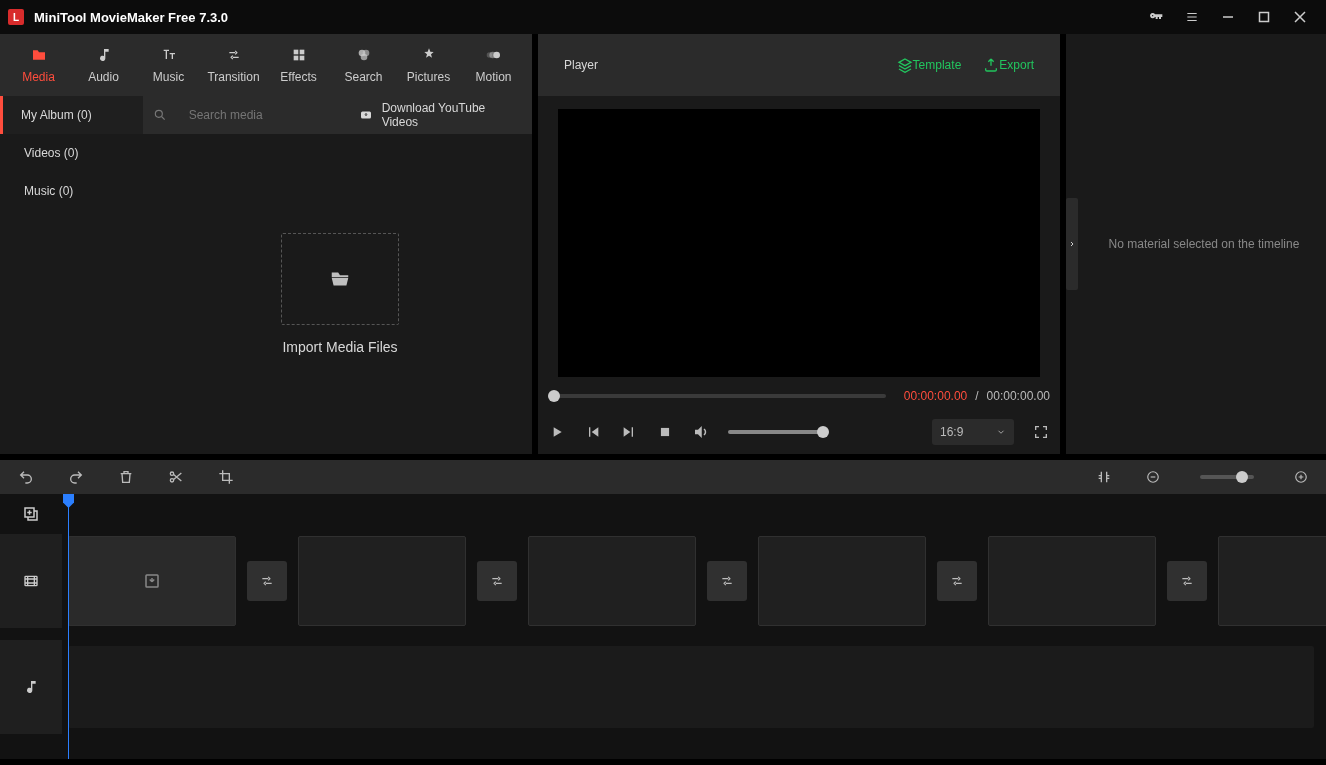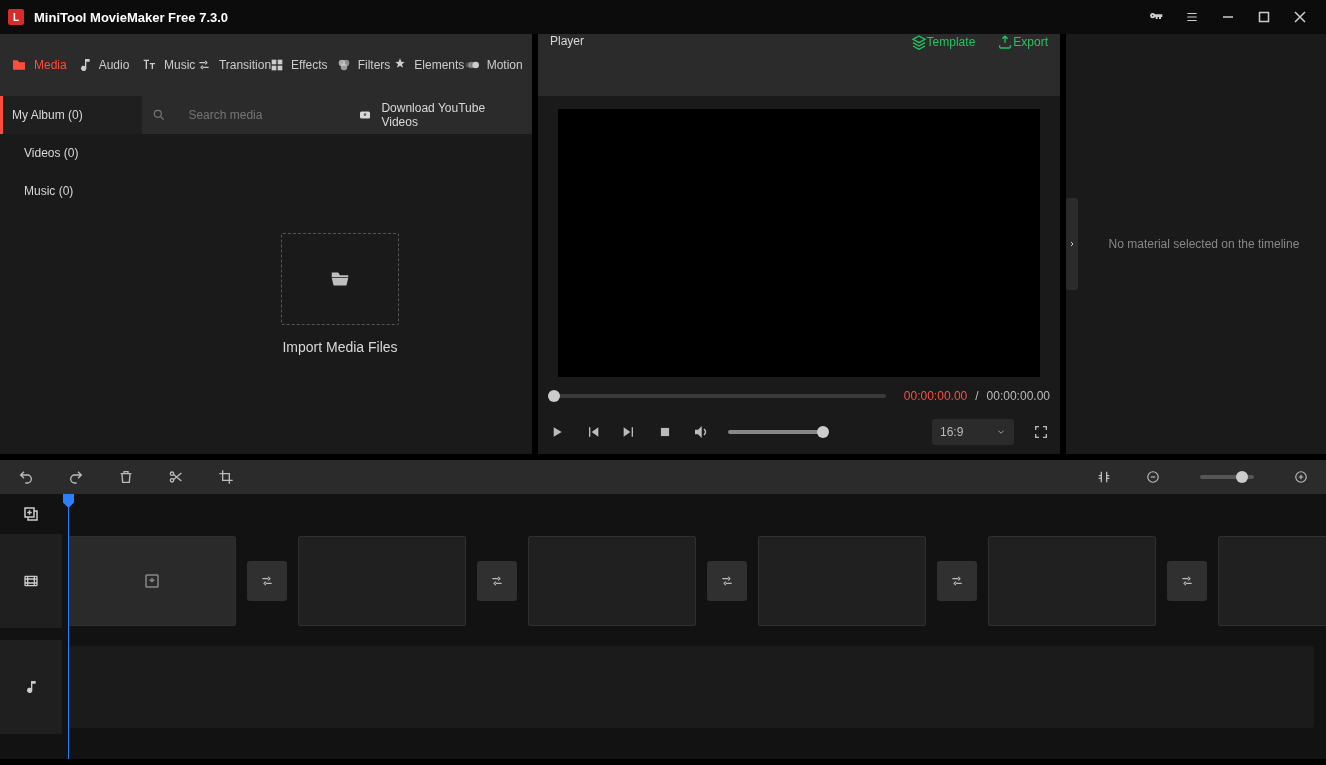--- a/index.html
+++ b/index.html
@@ -14,40 +14,40 @@
 .titlebar .winbtn { width:36px; height:34px; display:flex; align-items:center; justify-content:center; color:#ccc; }
 .keyicon { color:#f2c744; }
 
 
 .mainrow { display:flex; height:426px; padding:0 0 6px 0; gap:6px; }
 .panel { background:#1a1a1a; }
 
 
 .leftpanel { width:532px; display:flex; flex-direction:column; }
 .tooltabs { height:62px; background:#2b2b2b; display:flex; padding:0 6px 0 6px; gap:0; }
-.tooltab { width:66px; display:flex; flex-direction:row; align-items:center; justify-content:center; color:#ccc; font-size:12px; gap:6px; }
+.tooltab { width:66px; display:flex; flex-direction:column; align-items:center; justify-content:center; color:#ccc; font-size:12px; gap:6px; }
 .tooltab.active { color:#ff4d3d; }
 .tooltab .ticon { height:18px; display:flex; align-items:center; justify-content:center; }
 
 .mediatop { height:38px; display:flex; align-items:center; background:#141414; }
-.mediatop .albumcell { width:148px; height:38px; display:flex; align-items:center; padding-left:9px; background:#1f1f1f; border-left:3px solid #ff4d3d; color:#d8d8d8; }
+.mediatop .albumcell { width:148px; height:38px; display:flex; align-items:center; padding-left:18px; background:#1f1f1f; border-left:3px solid #ff4d3d; color:#d8d8d8; }
 .mediatop .searchwrap { flex:1; display:flex; align-items:center; padding-left:10px; color:#777; background:#2b2b2b; height:38px; }
 .mediatop .searchwrap input { background:transparent; border:none; outline:none; color:#ccc; font-size:12px; margin-left:22px; flex:1; }
 .mediatop .dl { display:flex; align-items:center; gap:8px; padding:0 14px; color:#d8d8d8; height:38px; background:#2b2b2b; }
 
 .mediabody { flex:1; display:flex; }
 .sidelist { width:148px; background:#1a1a1a; }
 .sideitem { height:38px; display:flex; align-items:center; padding-left:24px; color:#d8d8d8; }
 .importarea { flex:1; display:flex; flex-direction:column; align-items:center; justify-content:center; gap:14px; }
 .dropbox { width:118px; height:92px; border:1px dashed #555; border-radius:2px; display:flex; align-items:center; justify-content:center; }
 .importlabel { color:#d8d8d8; font-size:14px; }
 
 
 .playerpanel { width:522px; display:flex; flex-direction:column; }
-.playerhead { height:62px; background:#2b2b2b; display:flex; align-items:flex-start; padding:0 12px; color:#d8d8d8; }
+.playerhead { height:62px; background:#2b2b2b; display:flex; align-items:center; padding:0 26px; color:#d8d8d8; }
 .playerhead .spacer { flex:1; }
 .playerhead .hdrbtn { display:flex; align-items:center; gap:0; margin-left:22px; color:#22c55e; }
 .preview { flex:1; display:flex; align-items:flex-start; justify-content:center; padding:13px 0 0 0; }
 .previewbox { width:482px; height:268px; background:#000; }
 .playtime { height:28px; display:flex; align-items:center; padding:0 10px; gap:8px; }
 .seek { flex:1; height:4px; background:#3a3a3a; border-radius:2px; position:relative; margin-right:10px; }
 .seek .dot { position:absolute; left:0; top:-4px; width:12px; height:12px; border-radius:50%; background:#ccc; }
 .tc-cur { color:#ff4d3d; font-size:12px; }
 .tc-sep { color:#bbb; font-size:12px; }
 .tc-tot { color:#bbb; font-size:12px; }
@@ -175,29 +175,29 @@
         <span>Effects</span>
       </div>
       <div class="tooltab">
         <span class="ticon">
             <svg width="16" height="16" viewBox="0 0 24 24" fill="currentColor">
               <circle cx="9" cy="9" r="5" opacity="0.8"></circle>
               <circle cx="15" cy="9" r="5" opacity="0.6"></circle>
               <circle cx="12" cy="15" r="5" opacity="0.7"></circle>
             </svg>
           </span>
-        <span>Filters</span>
+        <span>Search</span>
       </div>
       <div class="tooltab">
         <span class="ticon">
             <svg width="16" height="16" viewBox="0 0 24 24" fill="currentColor">
               <path d="M12 2l2 5 5 .5-4 3.5 1.5 5L12 13l-4.5 3 1.5-5-4-3.5 5-.5z"></path>
             </svg>
           </span>
-        <span>Elements</span>
+        <span>Pictures</span>
       </div>
       <div class="tooltab">
         <span class="ticon">
             <svg width="16" height="16" viewBox="0 0 24 24" fill="currentColor">
               <circle cx="16" cy="12" r="5"></circle>
               <circle cx="10" cy="12" r="5" opacity="0.5"></circle>
               <circle cx="5" cy="12" r="4" opacity="0.25"></circle>
             </svg>
           </span>
         <span>Motion</span>

